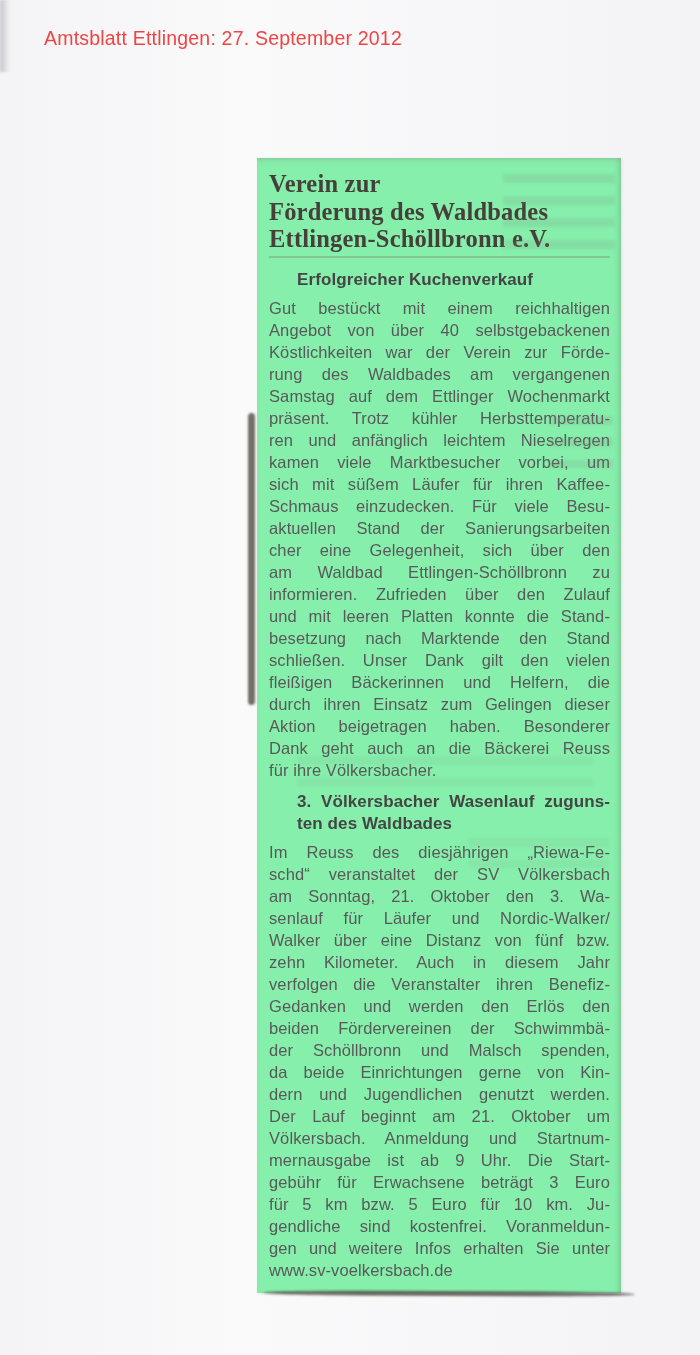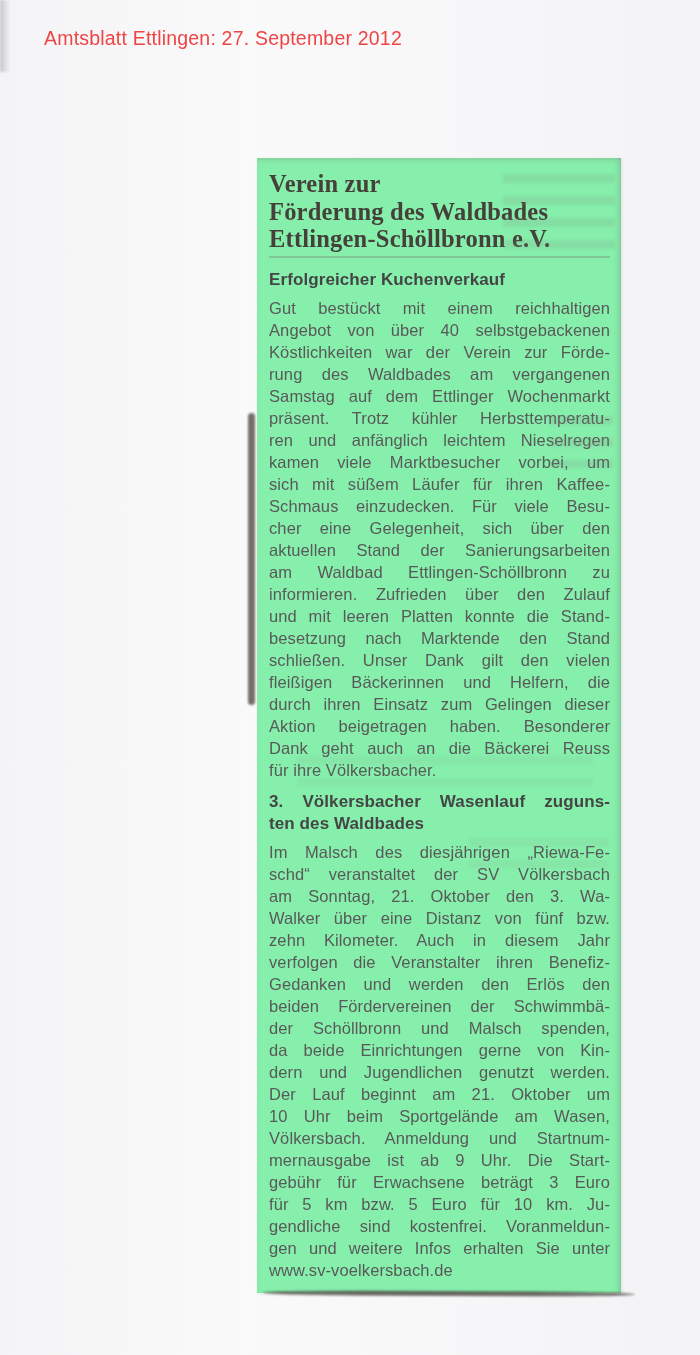--- a/index.html
+++ b/index.html
@@ -53,20 +53,21 @@
     margin: 3px 0 11px 0;
     background: rgba(125,122,108,0.35);
   }
 
   .subhead-line {
     font-weight: 700;
     font-size: 17px;
     line-height: 22px;
     color: #454545;
     letter-spacing: 0.1px;
+    margin-left: 28px;
   }
 
   .body-text { margin-top: 6px; }
 
   .body-line {
     font-size: 16.5px;
     line-height: 22px;
     color: #595959;
     letter-spacing: 0.1px;
     white-space: normal;
@@ -144,54 +145,54 @@
         <div class="body-line just">Gut bestückt mit einem reichhaltigen</div>
         <div class="body-line just">Angebot von über 40 selbstgebackenen</div>
         <div class="body-line just">Köstlichkeiten war der Verein zur Förde-</div>
         <div class="body-line just">rung des Waldbades am vergangenen</div>
         <div class="body-line just">Samstag auf dem Ettlinger Wochenmarkt</div>
         <div class="body-line just">präsent. Trotz kühler Herbsttemperatu-</div>
         <div class="body-line just">ren und anfänglich leichtem Nieselregen</div>
         <div class="body-line just">kamen viele Marktbesucher vorbei, um</div>
         <div class="body-line just">sich mit süßem Läufer für ihren Kaffee-</div>
         <div class="body-line just">Schmaus einzudecken. Für viele Besu-</div>
+        <div class="body-line just">aktuellen Stand der Sanierungsarbeiten</div>
         <div class="body-line just">cher eine Gelegenheit, sich über den</div>
-        <div class="body-line just">aktuellen Stand der Sanierungsarbeiten</div>
         <div class="body-line just">am Waldbad Ettlingen-Schöllbronn zu</div>
         <div class="body-line just">informieren. Zufrieden über den Zulauf</div>
         <div class="body-line just">und mit leeren Platten konnte die Stand-</div>
         <div class="body-line just">besetzung nach Marktende den Stand</div>
         <div class="body-line just">schließen. Unser Dank gilt den vielen</div>
         <div class="body-line just">fleißigen Bäckerinnen und Helfern, die</div>
         <div class="body-line just">durch ihren Einsatz zum Gelingen dieser</div>
         <div class="body-line just">Aktion beigetragen haben. Besonderer</div>
         <div class="body-line just">Dank geht auch an die Bäckerei Reuss</div>
         <div class="body-line">für ihre Völkersbacher.</div>
       </div>
   </section>
 
   <section class="section2">
     <div>
         <div class="subhead-line just">3. Völkersbacher Wasenlauf zuguns-</div>
         <div class="subhead-line">ten des Waldbades</div>
       </div>
     <div class="body-text">
-        <div class="body-line just">Im Malsch des diesjährigen „Riewa-Fe-</div>
+        <div class="body-line just">Im Reuss des diesjährigen „Riewa-Fe-</div>
         <div class="body-line just">schd“ veranstaltet der SV Völkersbach</div>
         <div class="body-line just">am Sonntag, 21. Oktober den 3. Wa-</div>
+        <div class="body-line just">senlauf für Läufer und Nordic-Walker/</div>
         <div class="body-line just">Walker über eine Distanz von fünf bzw.</div>
         <div class="body-line just">zehn Kilometer. Auch in diesem Jahr</div>
         <div class="body-line just">verfolgen die Veranstalter ihren Benefiz-</div>
         <div class="body-line just">Gedanken und werden den Erlös den</div>
         <div class="body-line just">beiden Fördervereinen der Schwimmbä-</div>
         <div class="body-line just">der Schöllbronn und Malsch spenden,</div>
         <div class="body-line just">da beide Einrichtungen gerne von Kin-</div>
         <div class="body-line just">dern und Jugendlichen genutzt werden.</div>
         <div class="body-line just">Der Lauf beginnt am 21. Oktober um</div>
-        <div class="body-line just">10 Uhr beim Sportgelände am Wasen,</div>
         <div class="body-line just">Völkersbach. Anmeldung und Startnum-</div>
         <div class="body-line just">mernausgabe ist ab 9 Uhr. Die Start-</div>
         <div class="body-line just">gebühr für Erwachsene beträgt 3 Euro</div>
         <div class="body-line just">für 5 km bzw. 5 Euro für 10 km. Ju-</div>
         <div class="body-line just">gendliche sind kostenfrei. Voranmeldun-</div>
         <div class="body-line just">gen und weitere Infos erhalten Sie unter</div>
         <div class="body-line">www.sv-voelkersbach.de</div>
       </div>
   </section>
 

